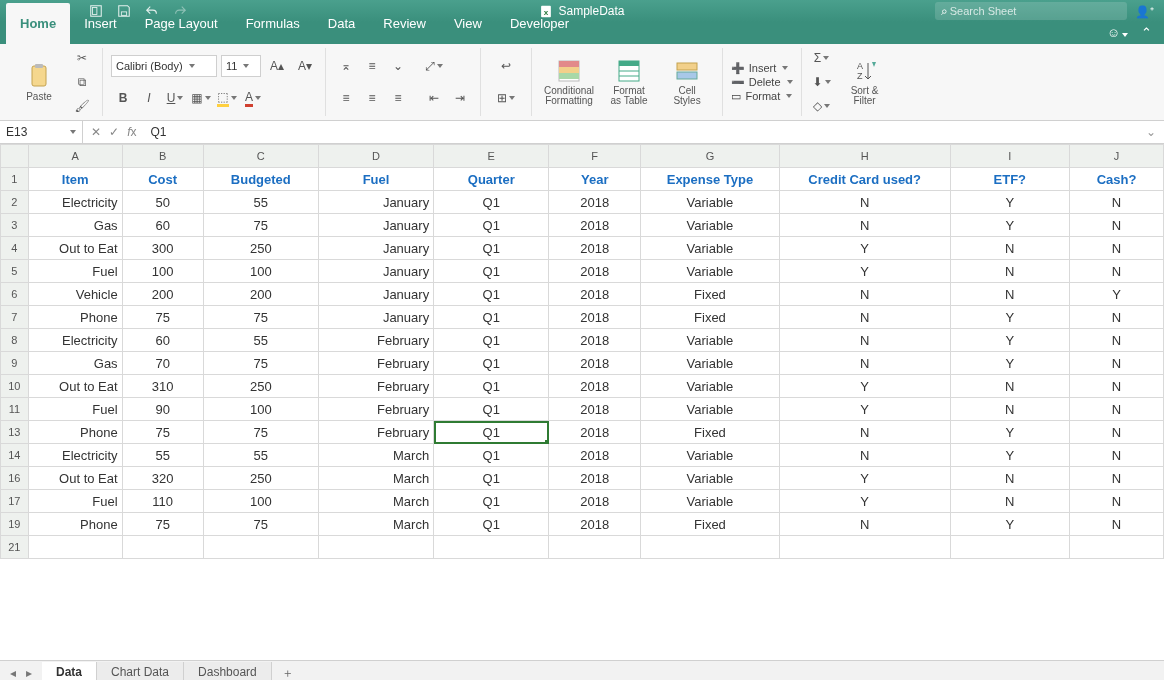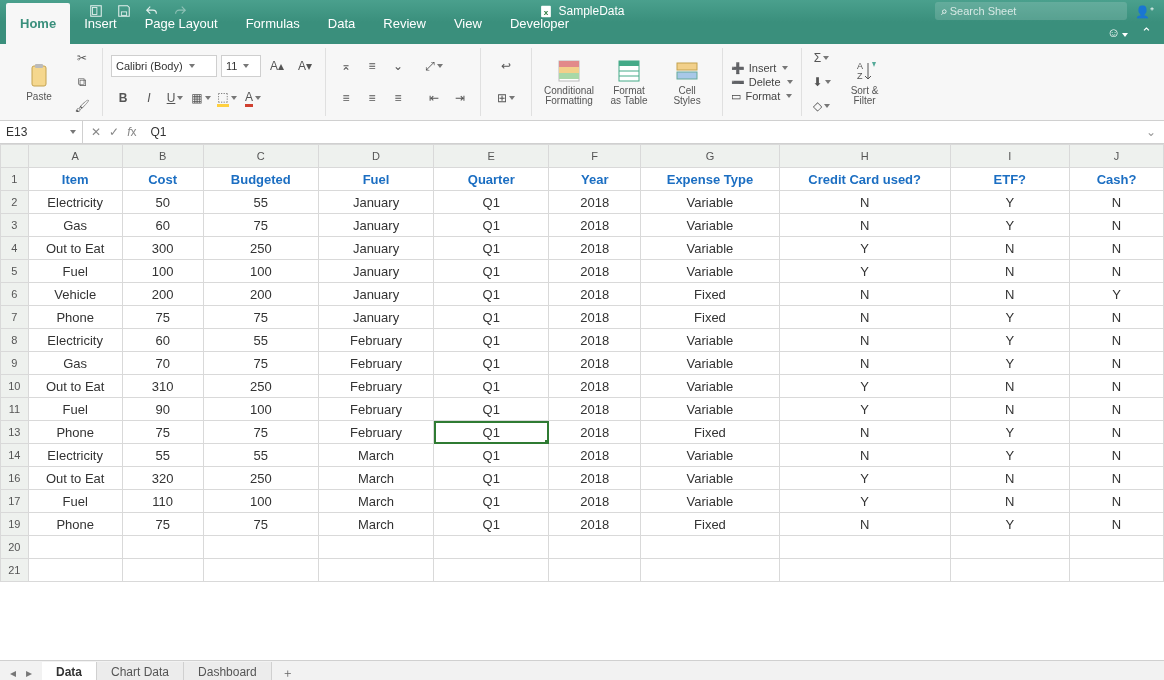--- a/index.html
+++ b/index.html
@@ -30,21 +30,21 @@
 .fxbar{height:22px;background:#fff;border-bottom:1px solid #d0d0d0;display:flex;align-items:center;font-size:12px}
 .namebox{width:70px;border-right:1px solid #d0d0d0;padding:0 6px;display:flex;align-items:center;gap:4px;height:100%}
 .fxbtns{display:flex;align-items:center;gap:8px;padding:0 8px;color:#888}
 .fxinput{flex:1;padding:0 6px}
 .grid-wrap{position:relative;height:516px;overflow:auto;background:#fff}
 table.grid{border-collapse:collapse;table-layout:fixed;width:1164px}
 .grid th,.grid td{border:1px solid #d9d9d9;height:22px;padding:0 4px;font-size:13px;text-align:center;white-space:nowrap;overflow:hidden}
 .grid thead th{background:#eef1ee;font-weight:400;color:#555;font-size:11px}
 .grid .rownum{background:#eef1ee;width:26px;font-size:11px;color:#555;text-align:center}
 .grid .link{color:#1b6ec2;font-weight:600}
-.grid td.left{text-align:center}
+.grid td.left{text-align:right}
 .selcell{outline:2px solid #2f7b33;outline-offset:-2px;position:relative}
 .selcell::after{content:"";position:absolute;right:-2px;bottom:-2px;width:5px;height:5px;background:#2f7b33}
 .sheet-tabs{height:24px;background:#f2f2f2;border-top:1px solid #d0d0d0;display:flex;align-items:center;font-size:12px}
 .st-nav{display:flex;gap:2px;padding:0 6px;color:#777}
 .st-nav span{width:14px;text-align:center;cursor:pointer}
 .stab{padding:3px 14px;border-right:1px solid #d0d0d0;cursor:pointer;color:#555;background:#ececec}
 .stab.active{background:#fff;font-weight:600;color:#333;border-bottom:2px solid #3a8f7c}
 .addsheet{padding:3px 10px;color:#666;cursor:pointer}
 svg{display:block}
 .tri{width:0;height:0;border-left:3px solid transparent;border-right:3px solid transparent;border-top:4px solid #777;display:inline-block;margin-left:2px}
@@ -518,33 +518,20 @@
           <td>75</td>
           <td class="left">March</td>
           <td>Q1</td>
           <td>2018</td>
           <td>Fixed</td>
           <td>N</td>
           <td>Y</td>
           <td>N</td>
         </tr>
         <tr>
-          <td class="rownum">20</td>
-          <td></td>
-          <td></td>
-          <td></td>
-          <td></td>
-          <td></td>
-          <td></td>
-          <td></td>
-          <td></td>
-          <td></td>
-          <td></td>
-        </tr>
-        <tr>
           <td class="rownum">21</td>
           <td></td>
           <td></td>
           <td></td>
           <td></td>
           <td></td>
           <td></td>
           <td></td>
           <td></td>
           <td></td>

